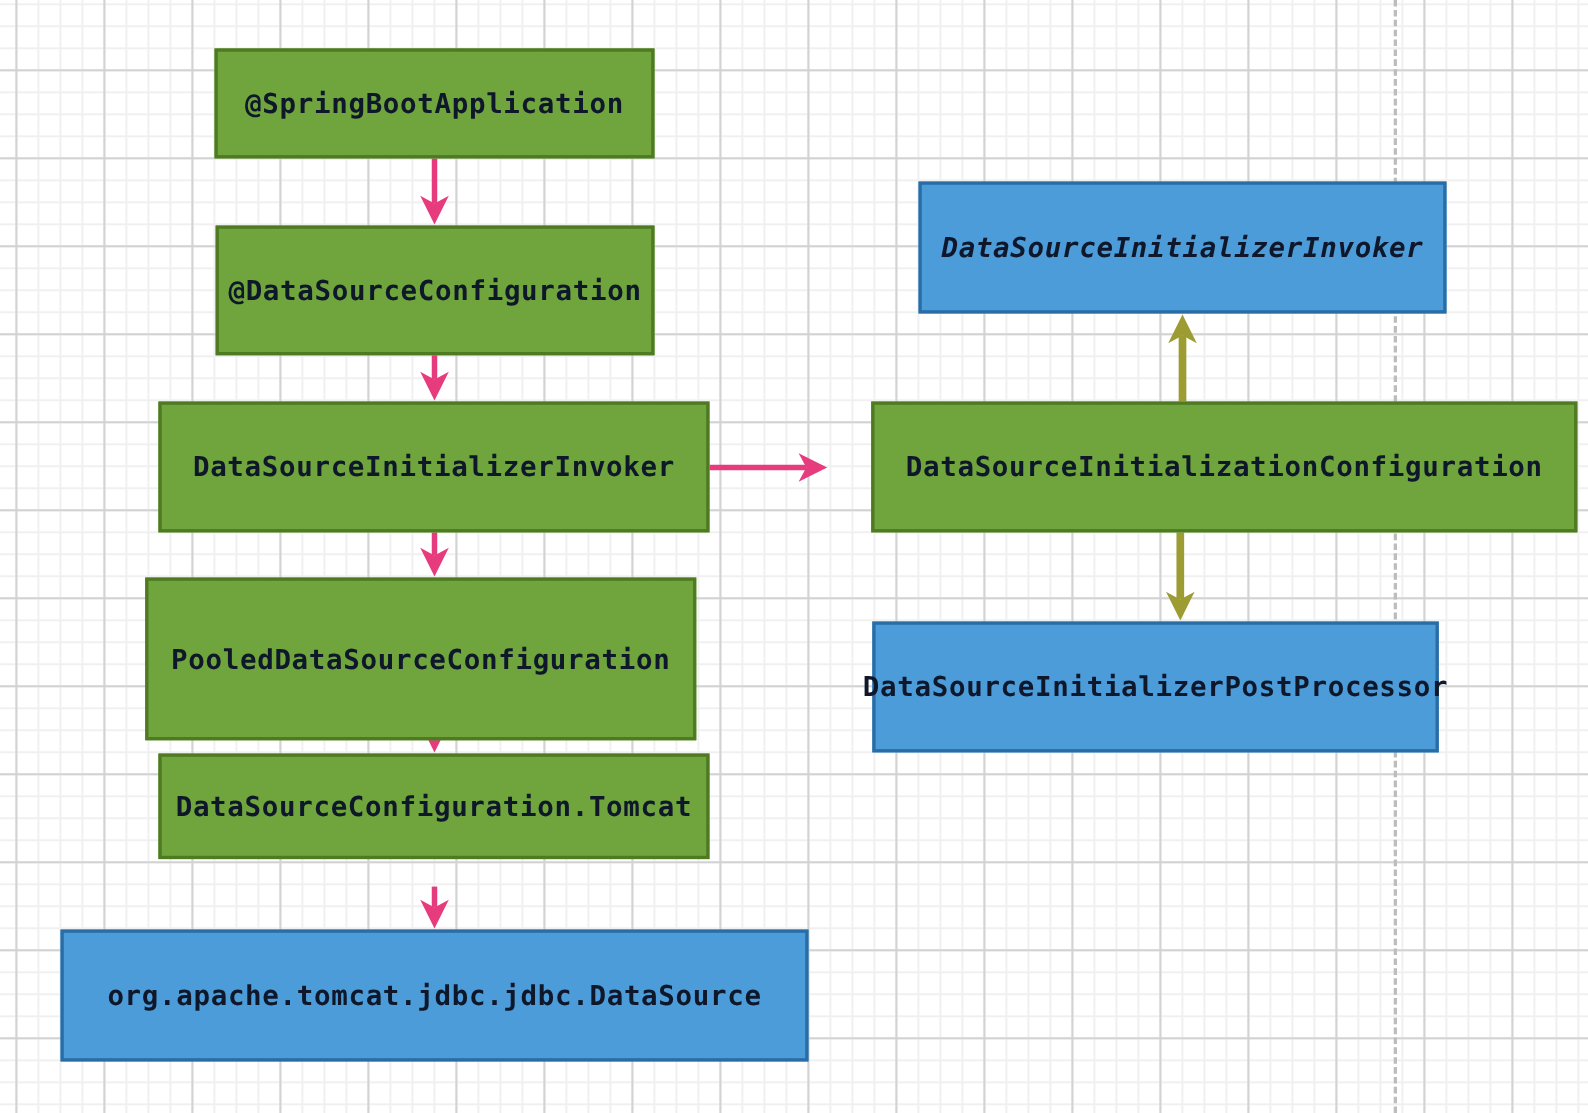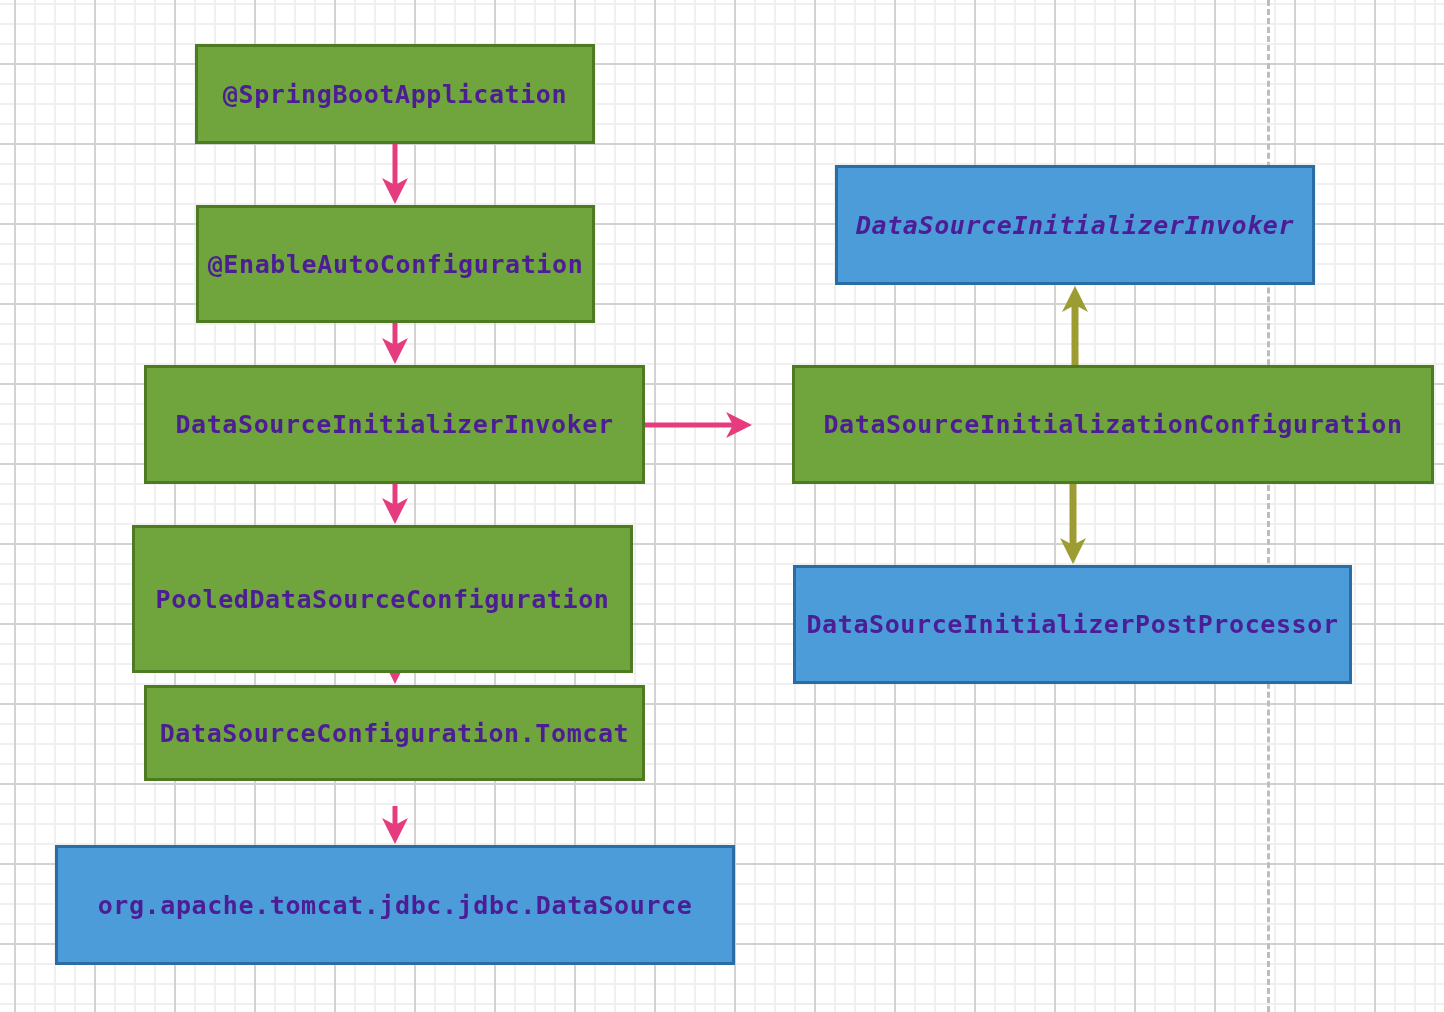--- a/index.html
+++ b/index.html
@@ -18,21 +18,21 @@
   .canvas{position:absolute;inset:0;}
   .page-boundary{
     position:absolute;top:0;bottom:0;left:1267px;width:0;
     border-left:3px dashed #bdbdbd;z-index:1;
   }
   #edge-layer{position:absolute;left:0;top:0;z-index:2;pointer-events:none;}
   #node-layer{position:absolute;left:0;top:0;z-index:3;}
   .node{
     position:absolute;box-sizing:border-box;
     display:flex;align-items:center;justify-content:center;
-    color:#4c1d95;font-weight:bold;font-size:25px;letter-spacing:0.6px;
+    color:#0f172a;font-weight:bold;font-size:25px;letter-spacing:0.6px;
     white-space:nowrap;cursor:default;
   }
   .node.green{background:#6FA53C;border:3px solid #4E7A22;}
   .node.blue{background:#4C9CD9;border:3px solid #2A6DA5;}
 </style>
 </head>
 <body>
 
 <div class="canvas">
   <div class="page-boundary"></div>
@@ -68,37 +68,37 @@
       <g>
         <line x1="1073" y1="484" x2="1073" y2="545" stroke="#9C9C33" stroke-width="7"></line>
         <polygon points="1073,564 1060,538 1073,545 1086,538" fill="#9C9C33"></polygon>
       </g>
     </svg>
   <div id="node-layer">
       <div class="node green" style="left: 195px; top: 44px; width: 400px; height: 100px;">
         <span>@SpringBootApplication</span>
       </div>
       <div class="node green" style="left: 196px; top: 205px; width: 399px; height: 118px;">
-        <span>@EnableAutoConfiguration</span>
+        <span>@DataSourceConfiguration</span>
       </div>
       <div class="node green" style="left: 144px; top: 365px; width: 501px; height: 119px;">
         <span>DataSourceInitializerInvoker</span>
       </div>
       <div class="node green" style="left: 132px; top: 525px; width: 501px; height: 148px;">
         <span>PooledDataSourceConfiguration</span>
       </div>
       <div class="node green" style="left: 144px; top: 685px; width: 501px; height: 96px;">
         <span>DataSourceConfiguration.Tomcat</span>
       </div>
       <div class="node blue" style="left: 55px; top: 845px; width: 680px; height: 120px;">
         <span>org.apache.tomcat.jdbc.jdbc.DataSource</span>
       </div>
       <div class="node blue" style="left: 835px; top: 165px; width: 480px; height: 120px; font-style: italic;">
         <span>DataSourceInitializerInvoker</span>
       </div>
       <div class="node green" style="left: 753px; top: 365px; width: 642px; height: 119px; margin-left: 39px;">
         <span>DataSourceInitializationConfiguration</span>
       </div>
-      <div class="node blue" style="left: 793px; top: 565px; width: 559px; height: 119px;">
+      <div class="node blue" style="left: 793px; top: 565px; width: 515px; height: 119px;">
         <span>DataSourceInitializerPostProcessor</span>
       </div>
     </div>
 </div>
 
 </body></html>

